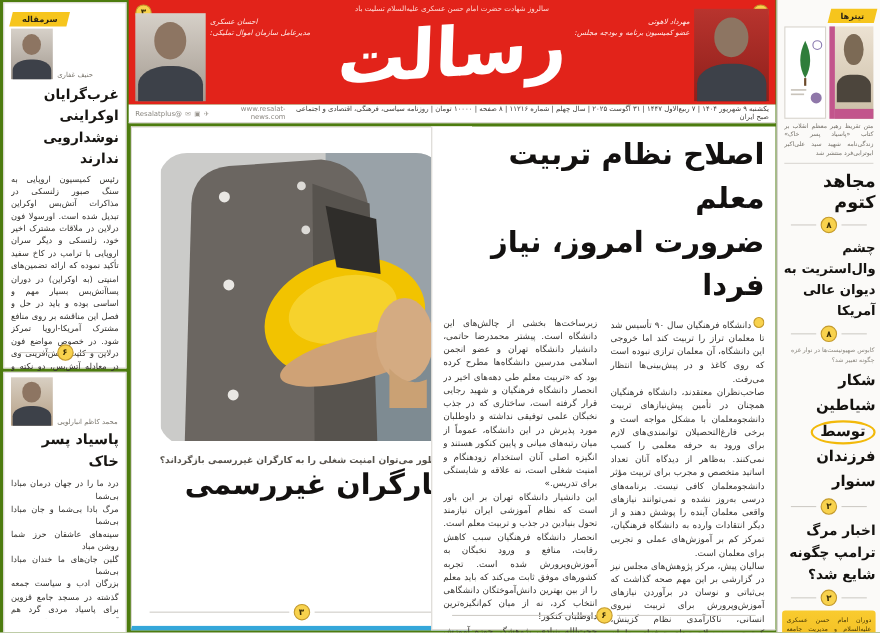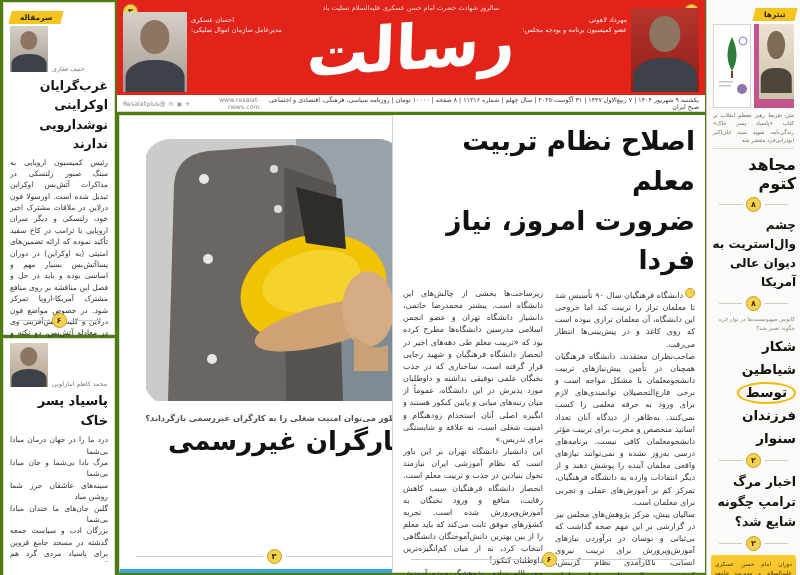--- a/index.html
+++ b/index.html
@@ -21,21 +21,21 @@
                  width:46%;height:42%;border-radius:50%;background:#8d7562;}
   .photo::after{content:"";position:absolute;bottom:-6%;left:50%;transform:translateX(-50%);
                 width:92%;height:46%;border-radius:46% 46% 0 0;background:#3d4149;}
   
   .masthead{position:absolute;left:117px;top:0;width:588px;height:95px;background:#e2231a;box-sizing:border-box;}
   .masthead .topnote{position:absolute;top:4px;left:0;right:0;text-align:center;color:#ffd9d4;font-size:6.5px;}
   .logo{position:absolute;top:2px;left:0;right:0;text-align:center;color:#fff;font-size:62px;
         font-weight:bold;line-height:92px;transform:rotate(-4deg) skewX(-6deg);letter-spacing:-2px;}
   .badge-corner{position:absolute;top:4px;}
   .teaser{position:absolute;top:16px;width:178px;color:#fff;}
-  .teaser .kick{font-size:6.6px;line-height:1.5;color:#ffe9e6;text-align:left;}
+  .teaser .kick{font-size:6.6px;line-height:1.5;color:#ffe9e6;text-align:left;font-style:italic;}
   .teaser .tt{font-size:9px;font-weight:bold;color:#ffd81c;line-height:1.6;text-align:left;margin-top:3px;}
   .teaser.right .kick,.teaser.right .tt{text-align:right;}
   
   .dateline{position:absolute;left:117px;top:95px;width:588px;height:17px;background:#fff;
             border-bottom:1px solid #d9d6d1;display:flex;align-items:center;justify-content:space-between;
             box-sizing:border-box;padding:0 6px;font-size:6.3px;color:#3c3a36;}
   .dateline .soc{display:flex;align-items:center;gap:3px;color:#8a8780;}
   .mini-icon{font-size:6px;color:#9a968f;}
   
   .smallcard{padding:4px 6px;box-sizing:border-box;}

